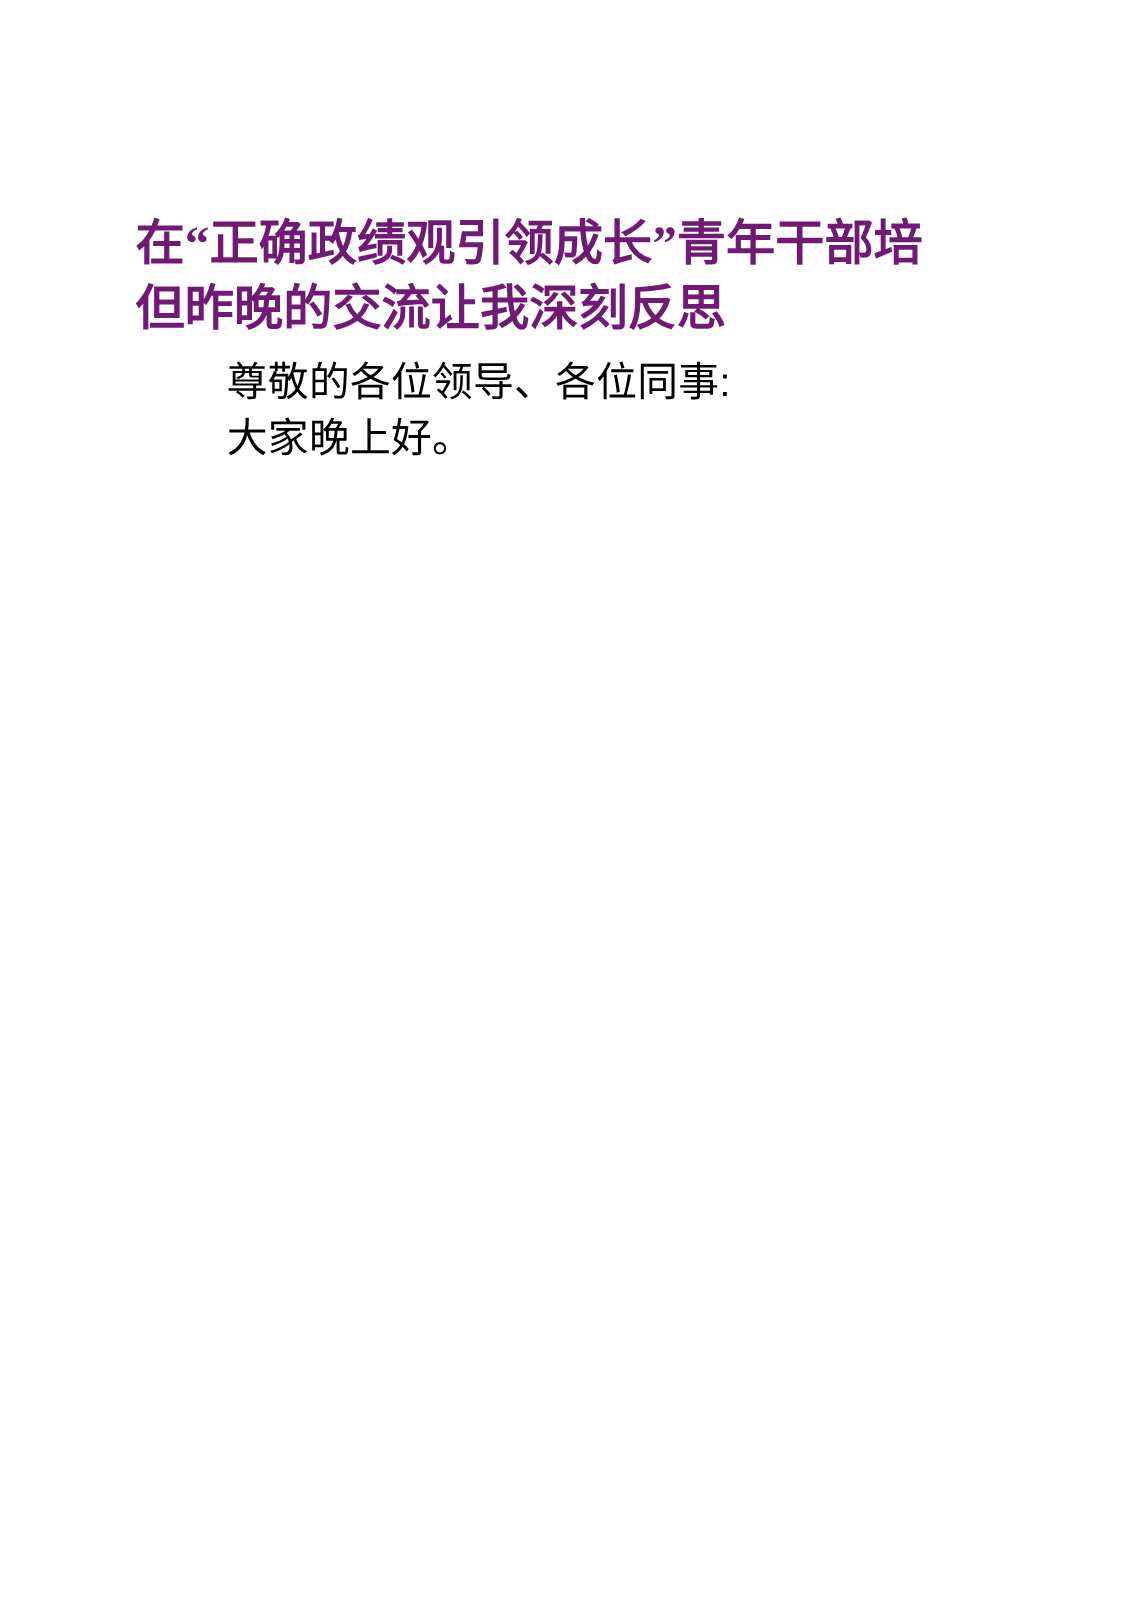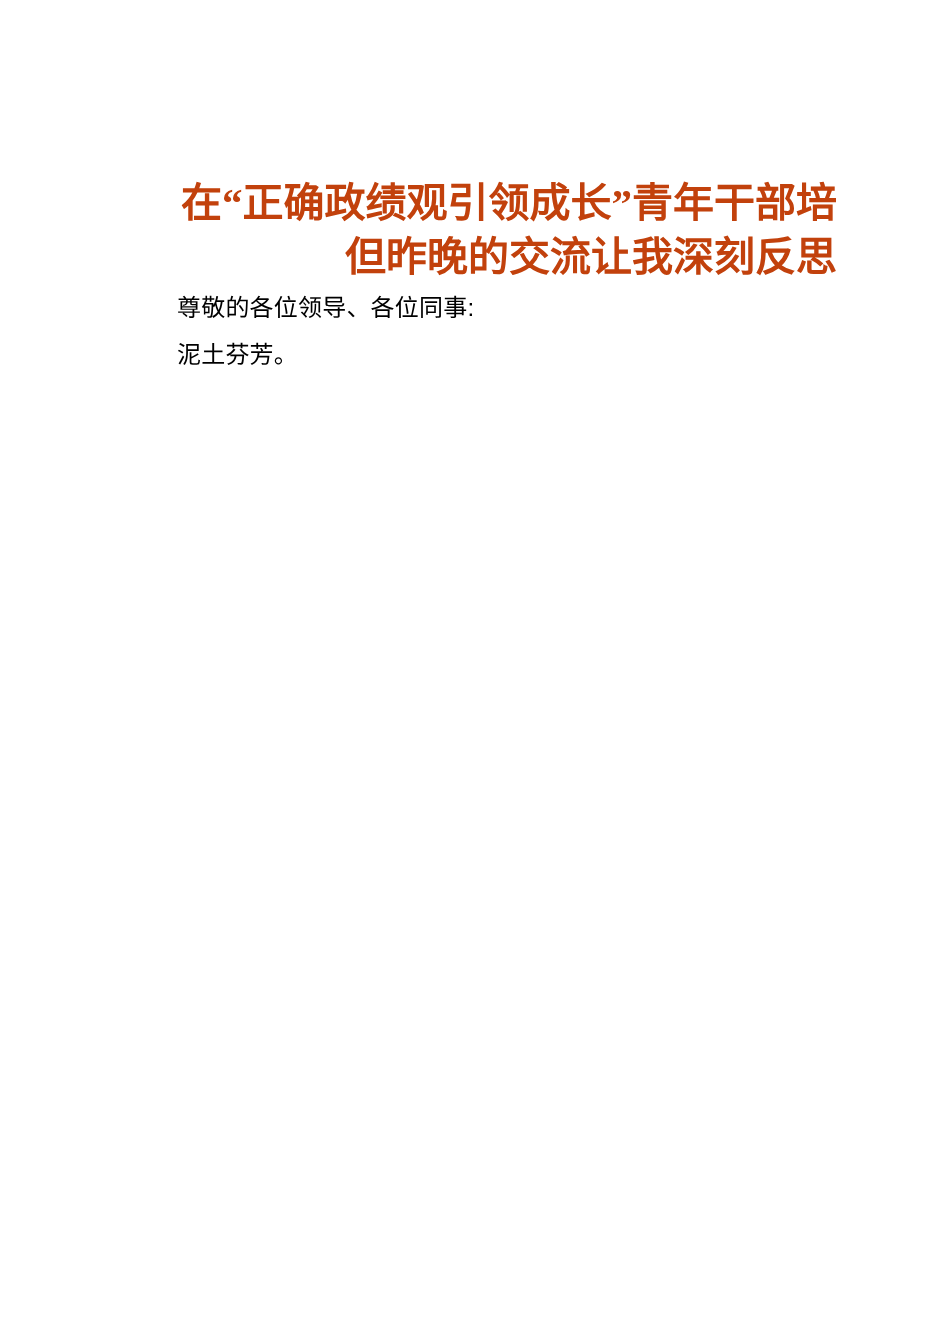--- a/index.html
+++ b/index.html
@@ -20,32 +20,32 @@
     background: #ffffff;
     color: #000000;
   }
   .doc-title {
     margin: 0;
     padding: 0;
     font-family: "Liberation Serif", "DejaVu Serif", serif;
     font-weight: 700;
     font-size: 41px;
     line-height: 54px;
-    text-align: right;
-    color: #c2410c;
+    text-align: left;
+    color: #701a75;
   }
   .title-line {
     display: block;
     white-space: nowrap;
   }
   .doc-body {
-    margin: 0;
+    margin: 12px;
     padding: 0;
     font-family: "Liberation Sans", "DejaVu Sans", sans-serif;
-    font-size: 24px;
+    font-size: 34px;
     line-height: 47px;
     color: #000000;
   }
   .para {
     margin: 0;
     padding: 0;
     text-indent: 64px;
     text-align: justify;
     letter-spacing: 0.2px;
   }
@@ -55,16 +55,16 @@
 
 <div class="page">
 
   <h1 class="doc-title">
     <span class="title-line">在“正确政绩观引领成长”青年干部培</span>
     <span class="title-line">但昨晚的交流让我深刻反思</span>
   </h1>
 
   <div class="doc-body">
     <p class="para">尊敬的各位领导、各位同事:</p>
-    <p class="para">泥土芬芳。</p>
+    <p class="para">大家晚上好。</p>
   </div>
 
 </div>
 
 </body></html>

